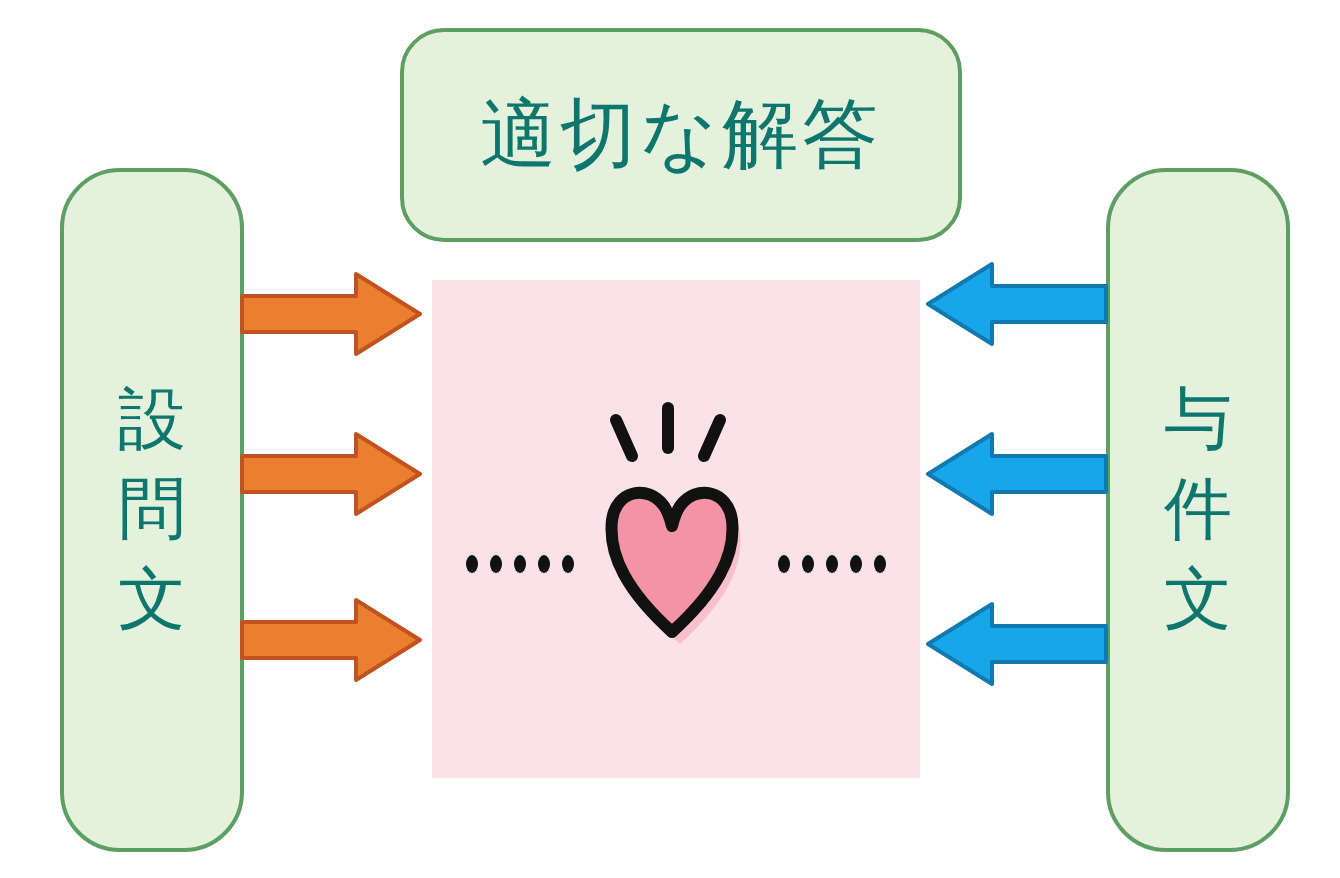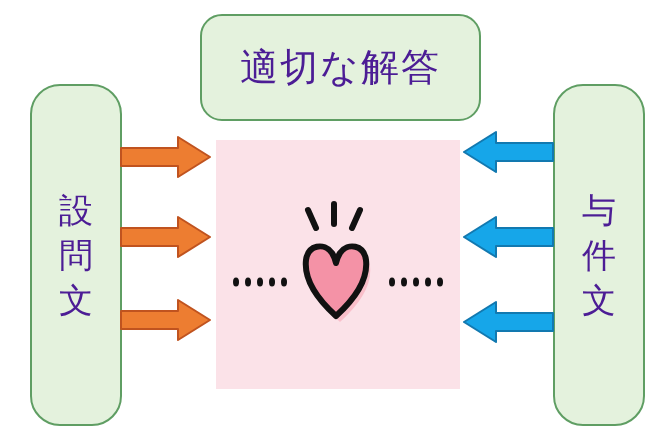--- a/index.html
+++ b/index.html
@@ -3,21 +3,21 @@
 <meta charset="utf-8">
 <style>
   html, body { margin: 0; padding: 0; background: #ffffff; }
   .canvas {
     position: relative;
     width: 670px;
     height: 439px;
     background: #ffffff;
     font-family: "DejaVu Sans", "Liberation Sans", sans-serif;
     overflow: hidden;
-    color: #4c1d95;
+    color: #0f766e;
   }
 
   
   .green-box {
     position: absolute;
     background: #e4f2dd;
     border: 2px solid #5f9e63;
     box-sizing: border-box;
     display: flex;
     align-items: center;

